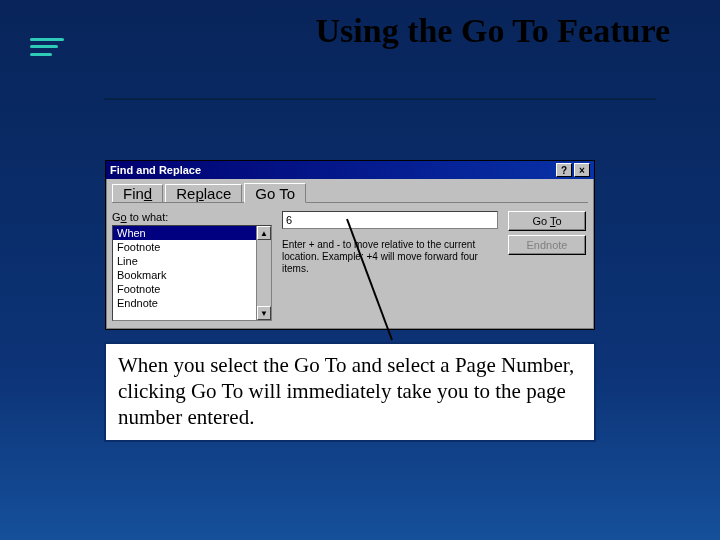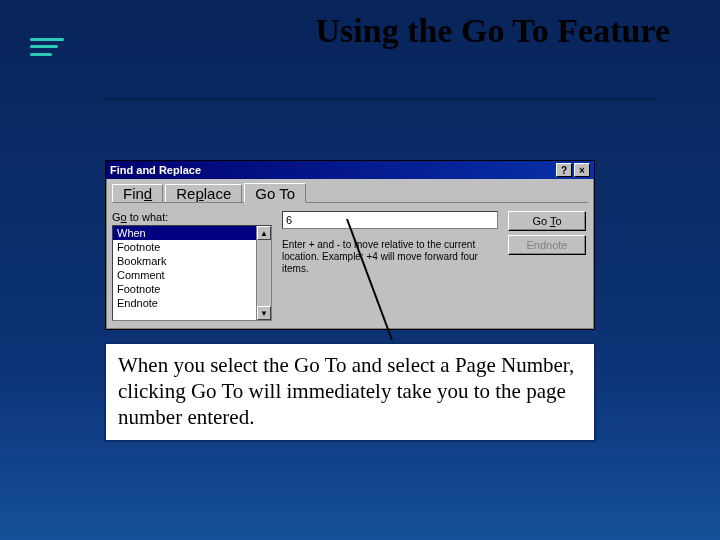--- a/index.html
+++ b/index.html
@@ -229,22 +229,22 @@
       <div class="tab active">
           <span>Go To</span>
         </div>
     </div>
     <div class="content">
       <div class="col-left">
         <div class="lbl"><span>G<span class="u">o</span> to what:</span></div>
         <div class="listbox">
           <div class="item selected">When</div>
           <div class="item">Footnote</div>
+          <div class="item">Line</div>
           <div class="item">Bookmark</div>
-          <div class="item">Comment</div>
           <div class="item">Footnote</div>
           <div class="item">Endnote</div>
           <div class="scrollbar">
             <div class="arrow">▲</div>
             <div style="height:66px"></div>
             <div class="arrow">▼</div>
           </div>
         </div>
       </div>
       <div class="col-mid">

